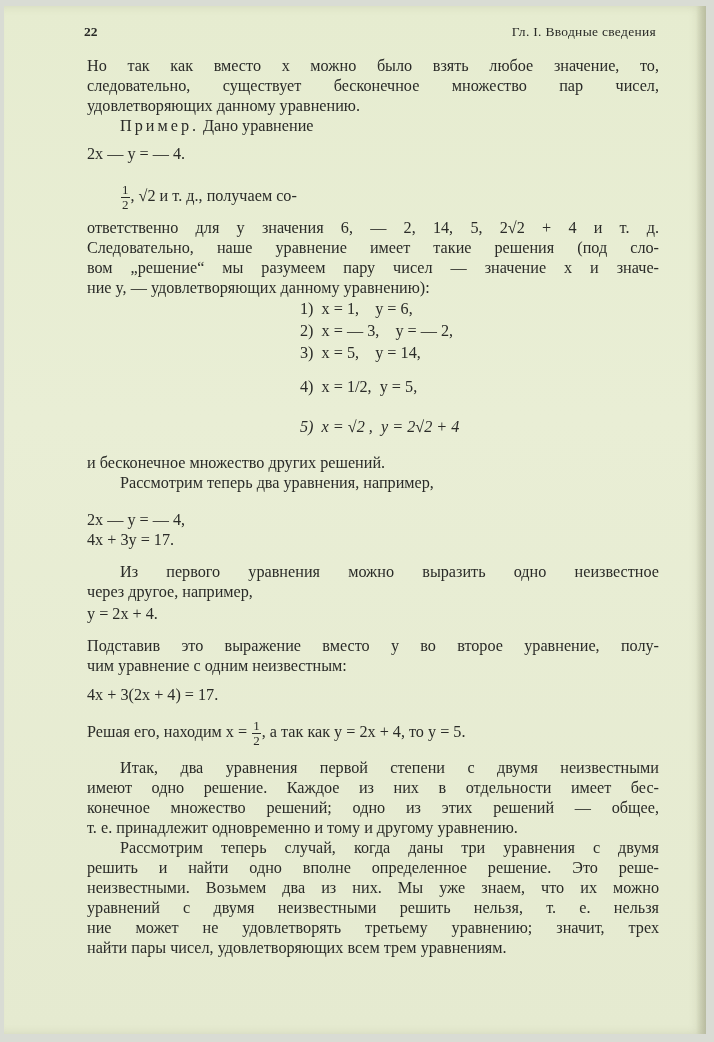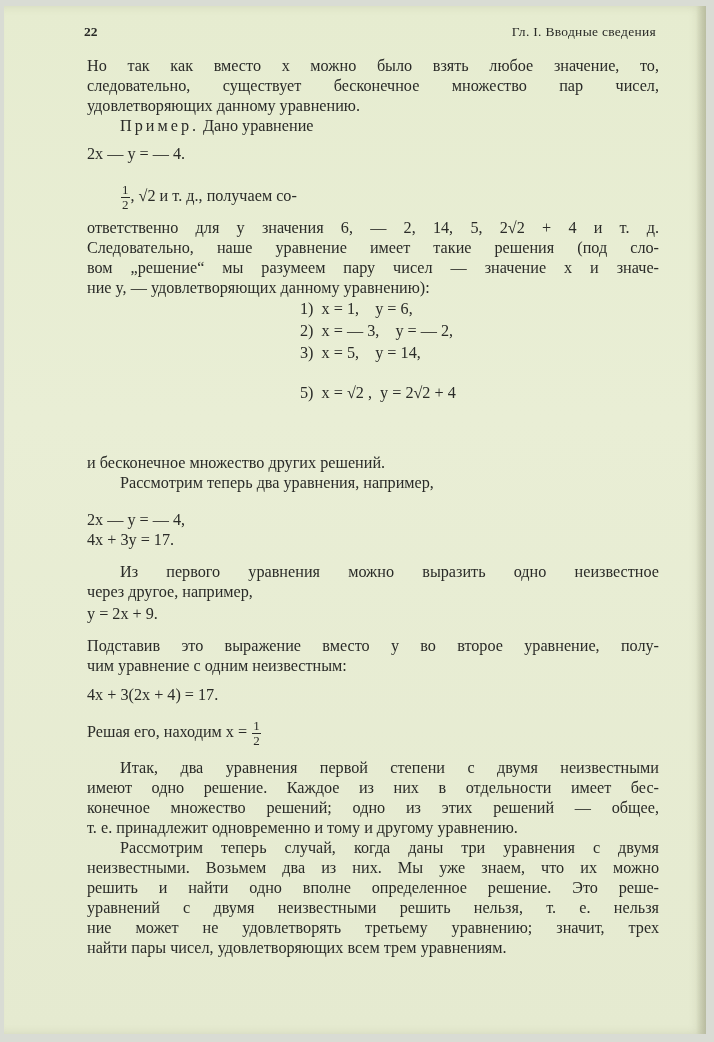--- a/index.html
+++ b/index.html
@@ -64,61 +64,62 @@
       <span class="line">Следовательно, наше уравнение имеет такие решения (под сло-</span>
       <span class="line">вом „решение“ мы разумеем пару чисел — значение x и значе-</span>
       <span class="line last">ние y, — удовлетворяющих данному уравнению):</span>
     </div>
   </div>
 
   <div class="list" style="top:292px;">
     <div>1)  x = 1,    y = 6,</div>
     <div>2)  x = — 3,    y = — 2,</div>
     <div>3)  x = 5,    y = 14,</div>
-    <div style="margin-top:18px;">5)  x = √2 ,  y = 2√2 + 4</div>
+    <div style="margin-top:12px;">4)  x = 1/2,  y = 5,</div>
+    <div style="margin-top:18px;font-style:italic;">5)  x = √2 ,  y = 2√2 + 4</div>
   </div>
 
   <div class="text" style="top:447px;">
     <div>и бесконечное множество других решений.</div>
     <div style="padding-left:33px;">Рассмотрим теперь два уравнения, например,</div>
   </div>
 
   <div class="text eq" style="top:504px;">
     <div>2x — y = — 4,</div>
     <div>4x + 3y = 17.</div>
   </div>
 
   <div class="text" style="top:556px;">
     <span class="line ind">Из первого уравнения можно выразить одно неизвестное</span>
     <span class="line last">через другое, например,</span>
   </div>
 
-  <div class="text eq" style="top:598px;">y = 2x + 9.</div>
+  <div class="text eq" style="top:598px;">y = 2x + 4.</div>
 
   <div class="text" style="top:630px;">
     <span class="line">Подставив это выражение вместо y во второе уравнение, полу-</span>
     <span class="line last">чим уравнение с одним неизвестным:</span>
   </div>
 
   <div class="text eq" style="top:679px;">4x + 3(2x + 4) = 17.</div>
 
   <div class="text" style="top:712px; line-height:28px;">
     <span>Решая его, находим x =</span>
-    <span class="frac"><span class="n">1</span><span class="d">2</span></span>
+    <span class="frac"><span class="n">1</span><span class="d">2</span></span><span>, а так как y = 2x + 4, то y = 5.</span>
   </div>
 
   <div class="text" style="top:752px;">
     <span class="line ind">Итак, два уравнения первой степени с двумя неизвестными</span>
     <span class="line">имеют одно решение. Каждое из них в отдельности имеет бес-</span>
     <span class="line">конечное множество решений; одно из этих решений — общее,</span>
     <span class="line last">т. е. принадлежит одновременно и тому и другому уравнению.</span>
   </div>
 
   <div class="text" style="top:832px;">
     <span class="line ind">Рассмотрим теперь случай, когда даны три уравнения с двумя</span>
+    <span class="line">решить и найти одно вполне определенное решение. Это реше-</span>
     <span class="line">неизвестными. Возьмем два из них. Мы уже знаем, что их можно</span>
-    <span class="line">решить и найти одно вполне определенное решение. Это реше-</span>
     <span class="line">уравнений с двумя неизвестными решить нельзя, т. е. нельзя</span>
     <span class="line">ние может не удовлетворять третьему уравнению; значит, трех</span>
     <span class="line last">найти пары чисел, удовлетворяющих всем трем уравнениям.</span>
   </div>
 
 </div>
 
 </body></html>

